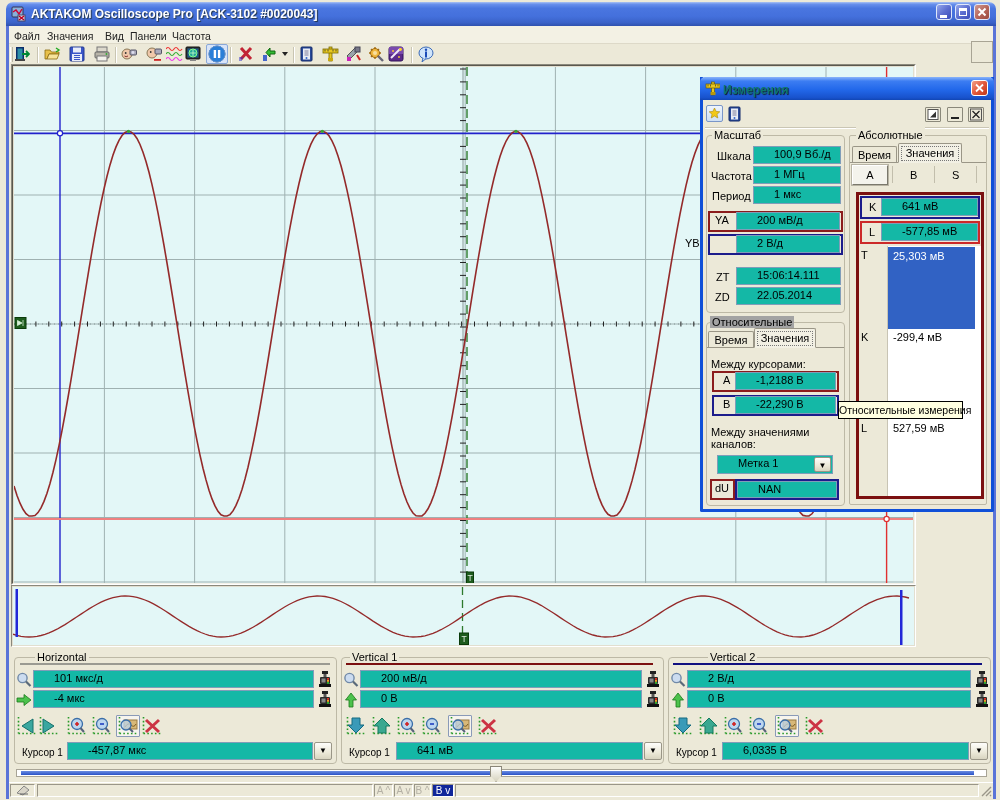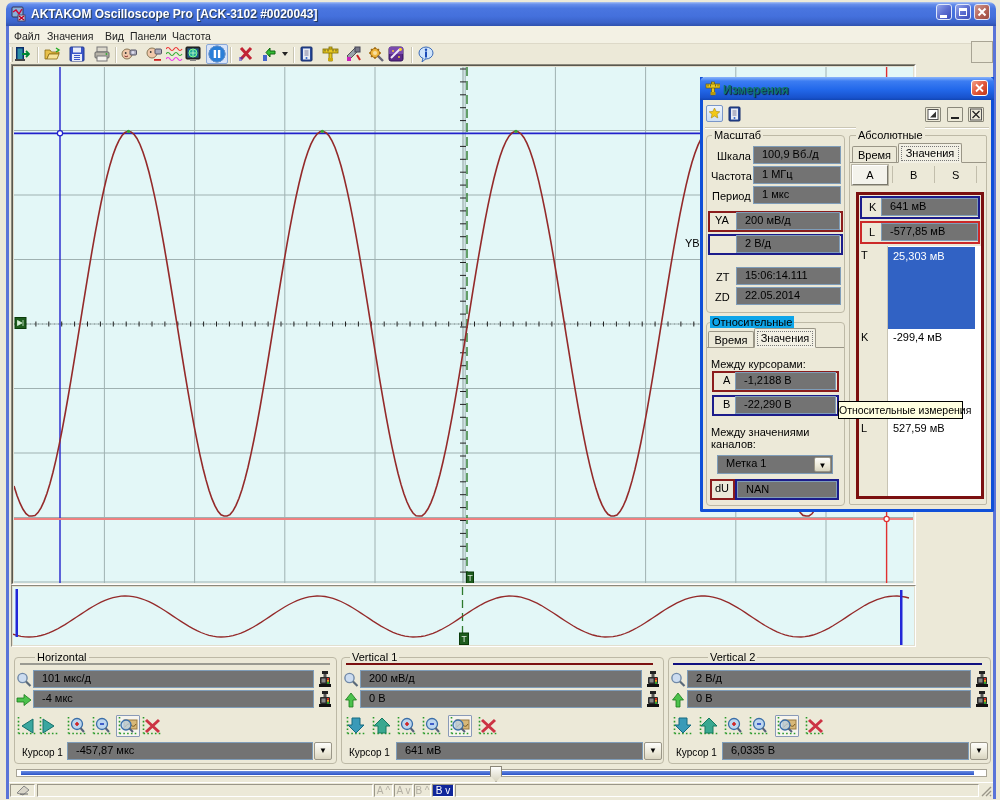--- a/index.html
+++ b/index.html
@@ -1,19 +1,19 @@
 <!DOCTYPE html>
 <html><head><meta charset="utf-8">
 <style>
 *{margin:0;padding:0;box-sizing:border-box}
 html,body{width:1000px;height:800px;overflow:hidden;background:#ece9d8;
  font-family:"Liberation Sans",sans-serif;font-size:11px;color:#000}
 .a{position:absolute}
-.inp{position:absolute;background:#737373;border:1px solid #7f9db9;font:11px "Liberation Sans",sans-serif;
- padding:1px 0 0 8px;white-space:nowrap;overflow:hidden}
+.inp{position:absolute;background:#14b8a6;border:1px solid #7f9db9;font:11px "Liberation Sans",sans-serif;
+ padding:1px 0 0 20px;white-space:nowrap;overflow:hidden}
 .gb{position:absolute;border:1px solid #bdb9a6;border-radius:4px}
 .gbl{position:absolute;background:#ece9d8;padding:0 2px;white-space:nowrap}
 .lbl{position:absolute;white-space:nowrap}
 .dd{position:absolute;background:linear-gradient(#fdfdfb,#ece9d8 60%,#d8d4c0);border:1px solid #9a9687;
  border-radius:2px;text-align:center;font-size:8px;color:#000;line-height:15px}
 .sep{position:absolute;width:2px;border-left:1px solid #c9c5b2;border-right:1px solid #fff}
 </style></head><body>
 
 <div class="a" style="left:6px;top:25px;width:990px;height:774px;background:#ece9d8;
  border-left:3px solid #5a74d8;border-right:3px solid #5a74d8;border-bottom:3px solid #5a74d8"></div>
@@ -461,21 +461,21 @@
 <div class="lbl" style="left:715px;top:214px;">YA</div>
 <div class="inp" style="left:736px;top:212px;width:104px;height:18px;font-size:11px">200 мВ/д</div>
 <div class="a" style="left:708px;top:234px;width:135px;height:21px;border:2px solid #1c1c8b"></div>
 <div class="lbl" style="left:685px;top:237px;text-align:center;">YB</div>
 <div class="inp" style="left:736px;top:235px;width:104px;height:18px;font-size:11px">2 В/д</div>
 <div class="lbl" style="left:716px;top:271px;">ZT</div>
 <div class="inp" style="left:736px;top:267px;width:105px;height:18px;font-size:11px">15:06:14.111</div>
 <div class="lbl" style="left:715px;top:291px;">ZD</div>
 <div class="inp" style="left:736px;top:287px;width:105px;height:18px;font-size:11px">22.05.2014</div>
 <div class="gb" style="left:706px;top:322px;width:139px;height:184px"></div>
-<div class="lbl" style="left:710px;top:316px;"><span style="background:#0ea5e9;padding:0 2px">Относительные</span></div>
+<div class="lbl" style="left:710px;top:316px;"><span style="background:#a3a3a3;padding:0 2px">Относительные</span></div>
 <div class="a" style="left:708px;top:331px;width:46px;height:17px;background:#ece9d8;border:1px solid #9a9687;border-bottom:none;border-radius:2px 2px 0 0;text-align:center;line-height:16px">Время</div>
 <div class="a" style="left:754px;top:328px;width:62px;height:20px;background:#f2f0e4;border:1px solid #9a9687;border-bottom:1px solid #f2f0e4;border-radius:2px 2px 0 0;text-align:center;line-height:18px;z-index:2"><div style="position:absolute;left:2px;top:2px;right:2px;bottom:1px;border:1px dotted #777"></div>Значения</div>
 <div class="a" style="left:707px;top:347px;width:137px;height:1px;background:#9a9687"></div>
 <div class="lbl" style="left:711px;top:358px;">Между курсорами:</div>
 <div class="a" style="left:712px;top:371px;width:127px;height:21px;border:2px solid #8b1c1c"></div>
 <div class="lbl" style="left:723px;top:374px;">A</div>
 <div class="inp" style="left:735px;top:372px;width:101px;height:18px;font-size:11px">-1,2188 В</div>
 <div class="a" style="left:712px;top:395px;width:127px;height:21px;border:2px solid #1c1c8b"></div>
 <div class="lbl" style="left:723px;top:398px;">B</div>
 <div class="inp" style="left:735px;top:396px;width:101px;height:18px;font-size:11px">-22,290 В</div>

